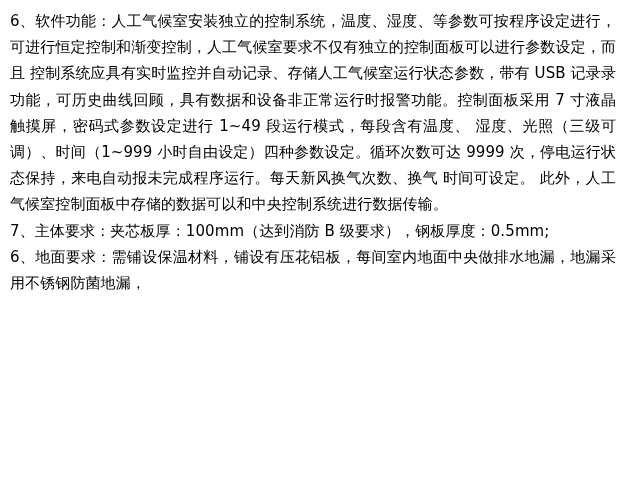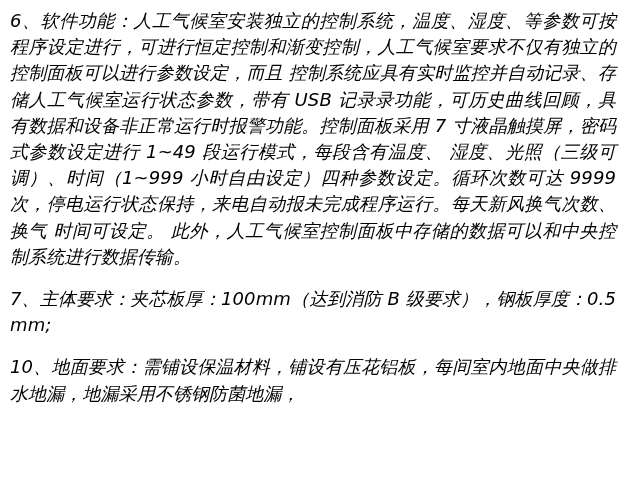--- a/index.html
+++ b/index.html
@@ -14,34 +14,33 @@
     color: #000000;
     overflow: hidden;
   }
   .page {
     box-sizing: border-box;
     width: 628px;
     height: 500px;
     padding: 8px 12px 0 10px;
   }
   .para {
-    font-size: 18px;
+    font-size: 15px;
     line-height: 26.2px;
     text-align: justify;
     text-justify: inter-ideograph;
     margin: 0 0 0 0;
     letter-spacing: 0.1px;
     white-space: pre-wrap;
     word-break: break-all;
-    font-style: italic;
   }
   .para + .para {
-    margin-top: 16px;
+    margin-top: 0px;
   }
 </style>
 </head>
 <body>
 
 <div class="page">
   <p class="para">6、软件功能：人工气候室安装独立的控制系统，温度、湿度、等参数可按程序设定进行，可进行恒定控制和渐变控制，人工气候室要求不仅有独立的控制面板可以进行参数设定，而且 控制系统应具有实时监控并自动记录、存储人工气候室运行状态参数，带有 USB 记录录功能，可历史曲线回顾，具有数据和设备非正常运行时报警功能。控制面板采用 7 寸液晶触摸屏，密码式参数设定进行 1~49 段运行模式，每段含有温度、 湿度、光照（三级可调）、时间（1~999 小时自由设定）四种参数设定。循环次数可达 9999 次，停电运行状态保持，来电自动报未完成程序运行。每天新风换气次数、换气 时间可设定。 此外，人工气候室控制面板中存储的数据可以和中央控制系统进行数据传输。</p>
   <p class="para">7、主体要求：夹芯板厚：100mm（达到消防 B 级要求），钢板厚度：0.5mm;</p>
-  <p class="para">10、地面要求：需铺设保温材料，铺设有压花铝板，每间室内地面中央做排水地漏，地漏采用不锈钢防菌地漏，</p>
+  <p class="para">6、地面要求：需铺设保温材料，铺设有压花铝板，每间室内地面中央做排水地漏，地漏采用不锈钢防菌地漏，</p>
 </div>
 
 </body></html>

